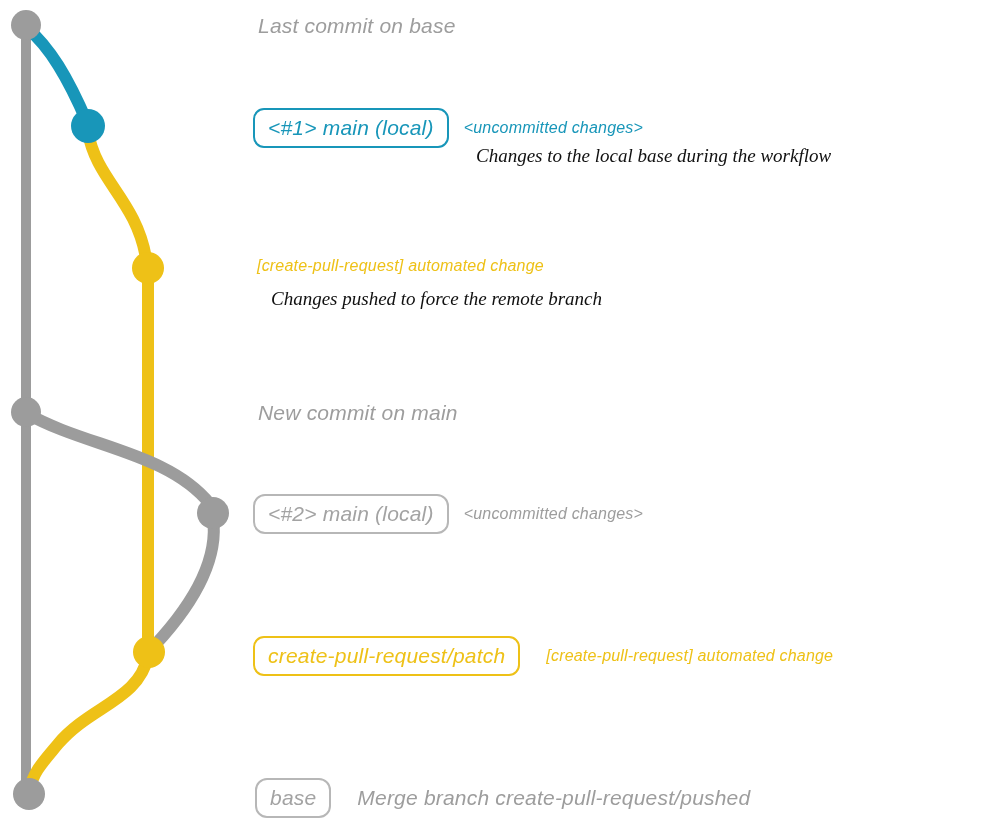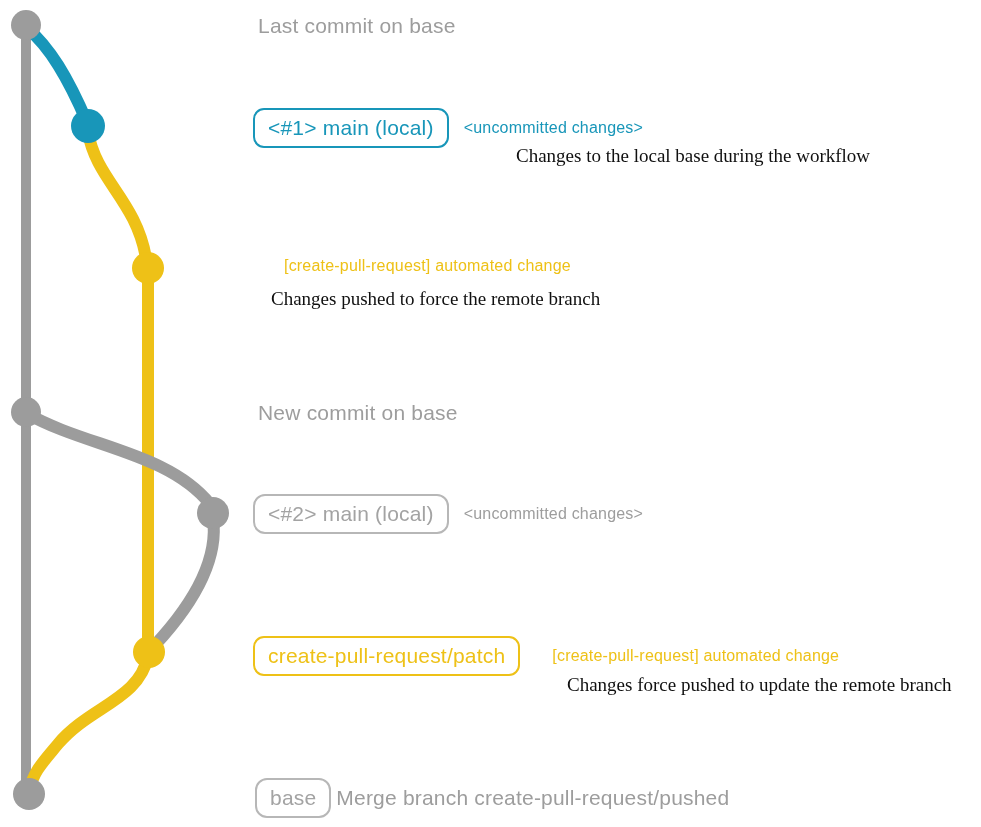--- a/index.html
+++ b/index.html
@@ -14,21 +14,21 @@
   #graph-svg { position: absolute; left: 0; top: 0; z-index: 1; }
 
   .branch { fill: none; stroke-linecap: round; }
   .branch.gray   { stroke: var(--gray); }
   .branch.blue   { stroke: var(--blue); }
   .branch.yellow { stroke: var(--yellow); }
   .dot.gray   { fill: var(--gray); }
   .dot.blue   { fill: var(--blue); }
   .dot.yellow { fill: var(--yellow); }
 
-  .anno { position: absolute; z-index: 2; white-space: nowrap; }
+  .anno { position: absolute; z-index: 2; white-space: nowrap; font-style: italic; }
 
   .gray-note {
     color: var(--gray-text);
     font-size: 21px;
     letter-spacing: 0.2px;
   }
   .row-flex { display: flex; align-items: center; }
 
   .badge {
     display: inline-flex;
@@ -41,30 +41,30 @@
     font-size: 21px;
     letter-spacing: 0.2px;
     box-sizing: content-box;
   }
   .badge.blue   { color: var(--blue); border-color: var(--blue); }
   .badge.yellow { color: var(--yellow); border-color: var(--yellow); }
   .badge.gray   { color: var(--gray-badge-text); border-color: var(--gray-badge-border); border-radius: 12px; }
 
   .title { font-size: 16px; letter-spacing: 0.2px; }
   .title.blue   { color: var(--blue); }
-  .title.yellow { color: var(--yellow); margin-left: 27px; }
+  .title.yellow { color: var(--yellow); }
   .title.gray   { color: var(--gray-text); }
 
   .desc {
     font-family: "Liberation Serif", serif;
     font-size: 19px;
     color: var(--desc-text);
   }
   .gap15 { gap: 15px; }
-  .gap13 { gap: 5px; }
+  .gap13 { gap: 26px; }
 </style>
 </head>
 <body>
 
 <div id="canvas">
 
   <svg id="graph-svg" width="981" height="827" viewBox="0 0 981 827">
 
     <path class="branch gray" stroke-width="10" d="M26 25 L26 795"></path>
 
@@ -88,36 +88,35 @@
     <circle class="dot yellow" cx="149" cy="652" r="16"></circle>
     <circle class="dot gray" cx="29" cy="794" r="16"></circle>
   </svg>
 
   <div class="anno gray-note" style="left:258px; top:14px;">Last commit on base</div>
 
   <div class="anno row-flex gap15" style="left:253px; top:108px;">
     <span class="badge blue">&lt;#1&gt; main (local)</span>
     <span class="title blue">&lt;uncommitted changes&gt;</span>
   </div>
-  <div class="anno desc" style="left:516px; top:145px;">Changes to the local base during the workflow</div>
+  <div class="anno desc" style="left:476px; top:145px;">Changes to the local base during the workflow</div>
 
   <div class="anno title yellow" style="left:257px; top:257px;">[create-pull-request] automated change</div>
   <div class="anno desc" style="left:271px; top:288px;">Changes pushed to force the remote branch</div>
 
-  <div class="anno gray-note" style="left:258px; top:401px;">New commit on base</div>
+  <div class="anno gray-note" style="left:258px; top:401px;">New commit on main</div>
 
   <div class="anno row-flex gap15" style="left:253px; top:494px;">
     <span class="badge gray">&lt;#2&gt; main (local)</span>
     <span class="title gray">&lt;uncommitted changes&gt;</span>
   </div>
 
   <div class="anno row-flex gap13" style="left:253px; top:636px;">
     <span class="badge yellow">create-pull-request/patch</span>
     <span class="title yellow">[create-pull-request] automated change</span>
   </div>
-  <div class="anno desc" style="left:567px; top:674px;">Changes force pushed to update the remote branch</div>
 
   <div class="anno row-flex gap13" style="left:255px; top:778px;">
     <span class="badge gray">base</span>
     <span class="gray-note">Merge branch create-pull-request/pushed</span>
   </div>
 
 </div>
 
 </body></html>

